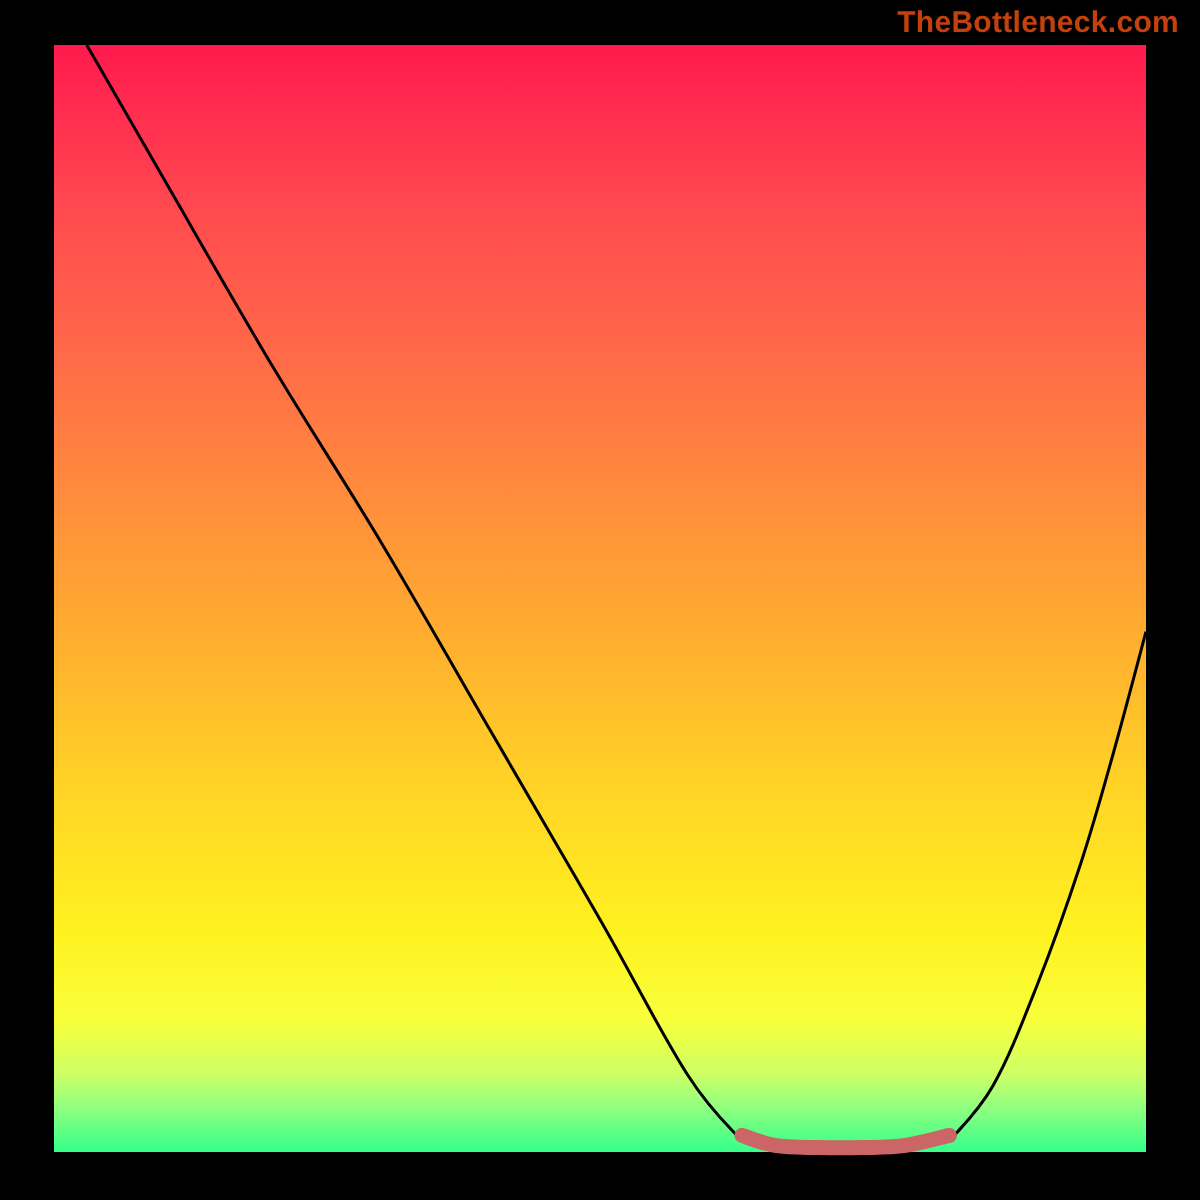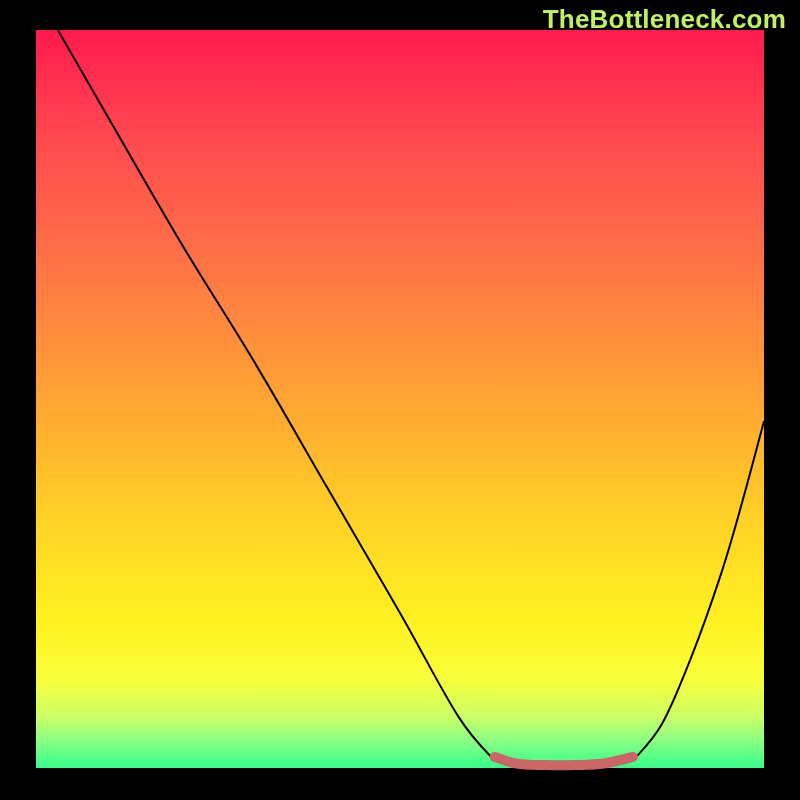--- a/index.html
+++ b/index.html
@@ -14,23 +14,23 @@
     position: relative;
     width: 800px;
     height: 800px;
     background: #000;
   }
   .watermark {
     position: absolute;
     top: 4px;
     right: 14px;
     font-family: Arial, Helvetica, sans-serif;
-    font-size: 26px;
+    font-size: 20px;
     font-weight: bold;
-    color: #bef264;
+    color: #c2410c;
     letter-spacing: 0.2px;
     user-select: none;
   }
   .plot {
     position: absolute;
     left: 36px;
     top: 30px;
     width: 728px;
     height: 738px;
     background: linear-gradient(

